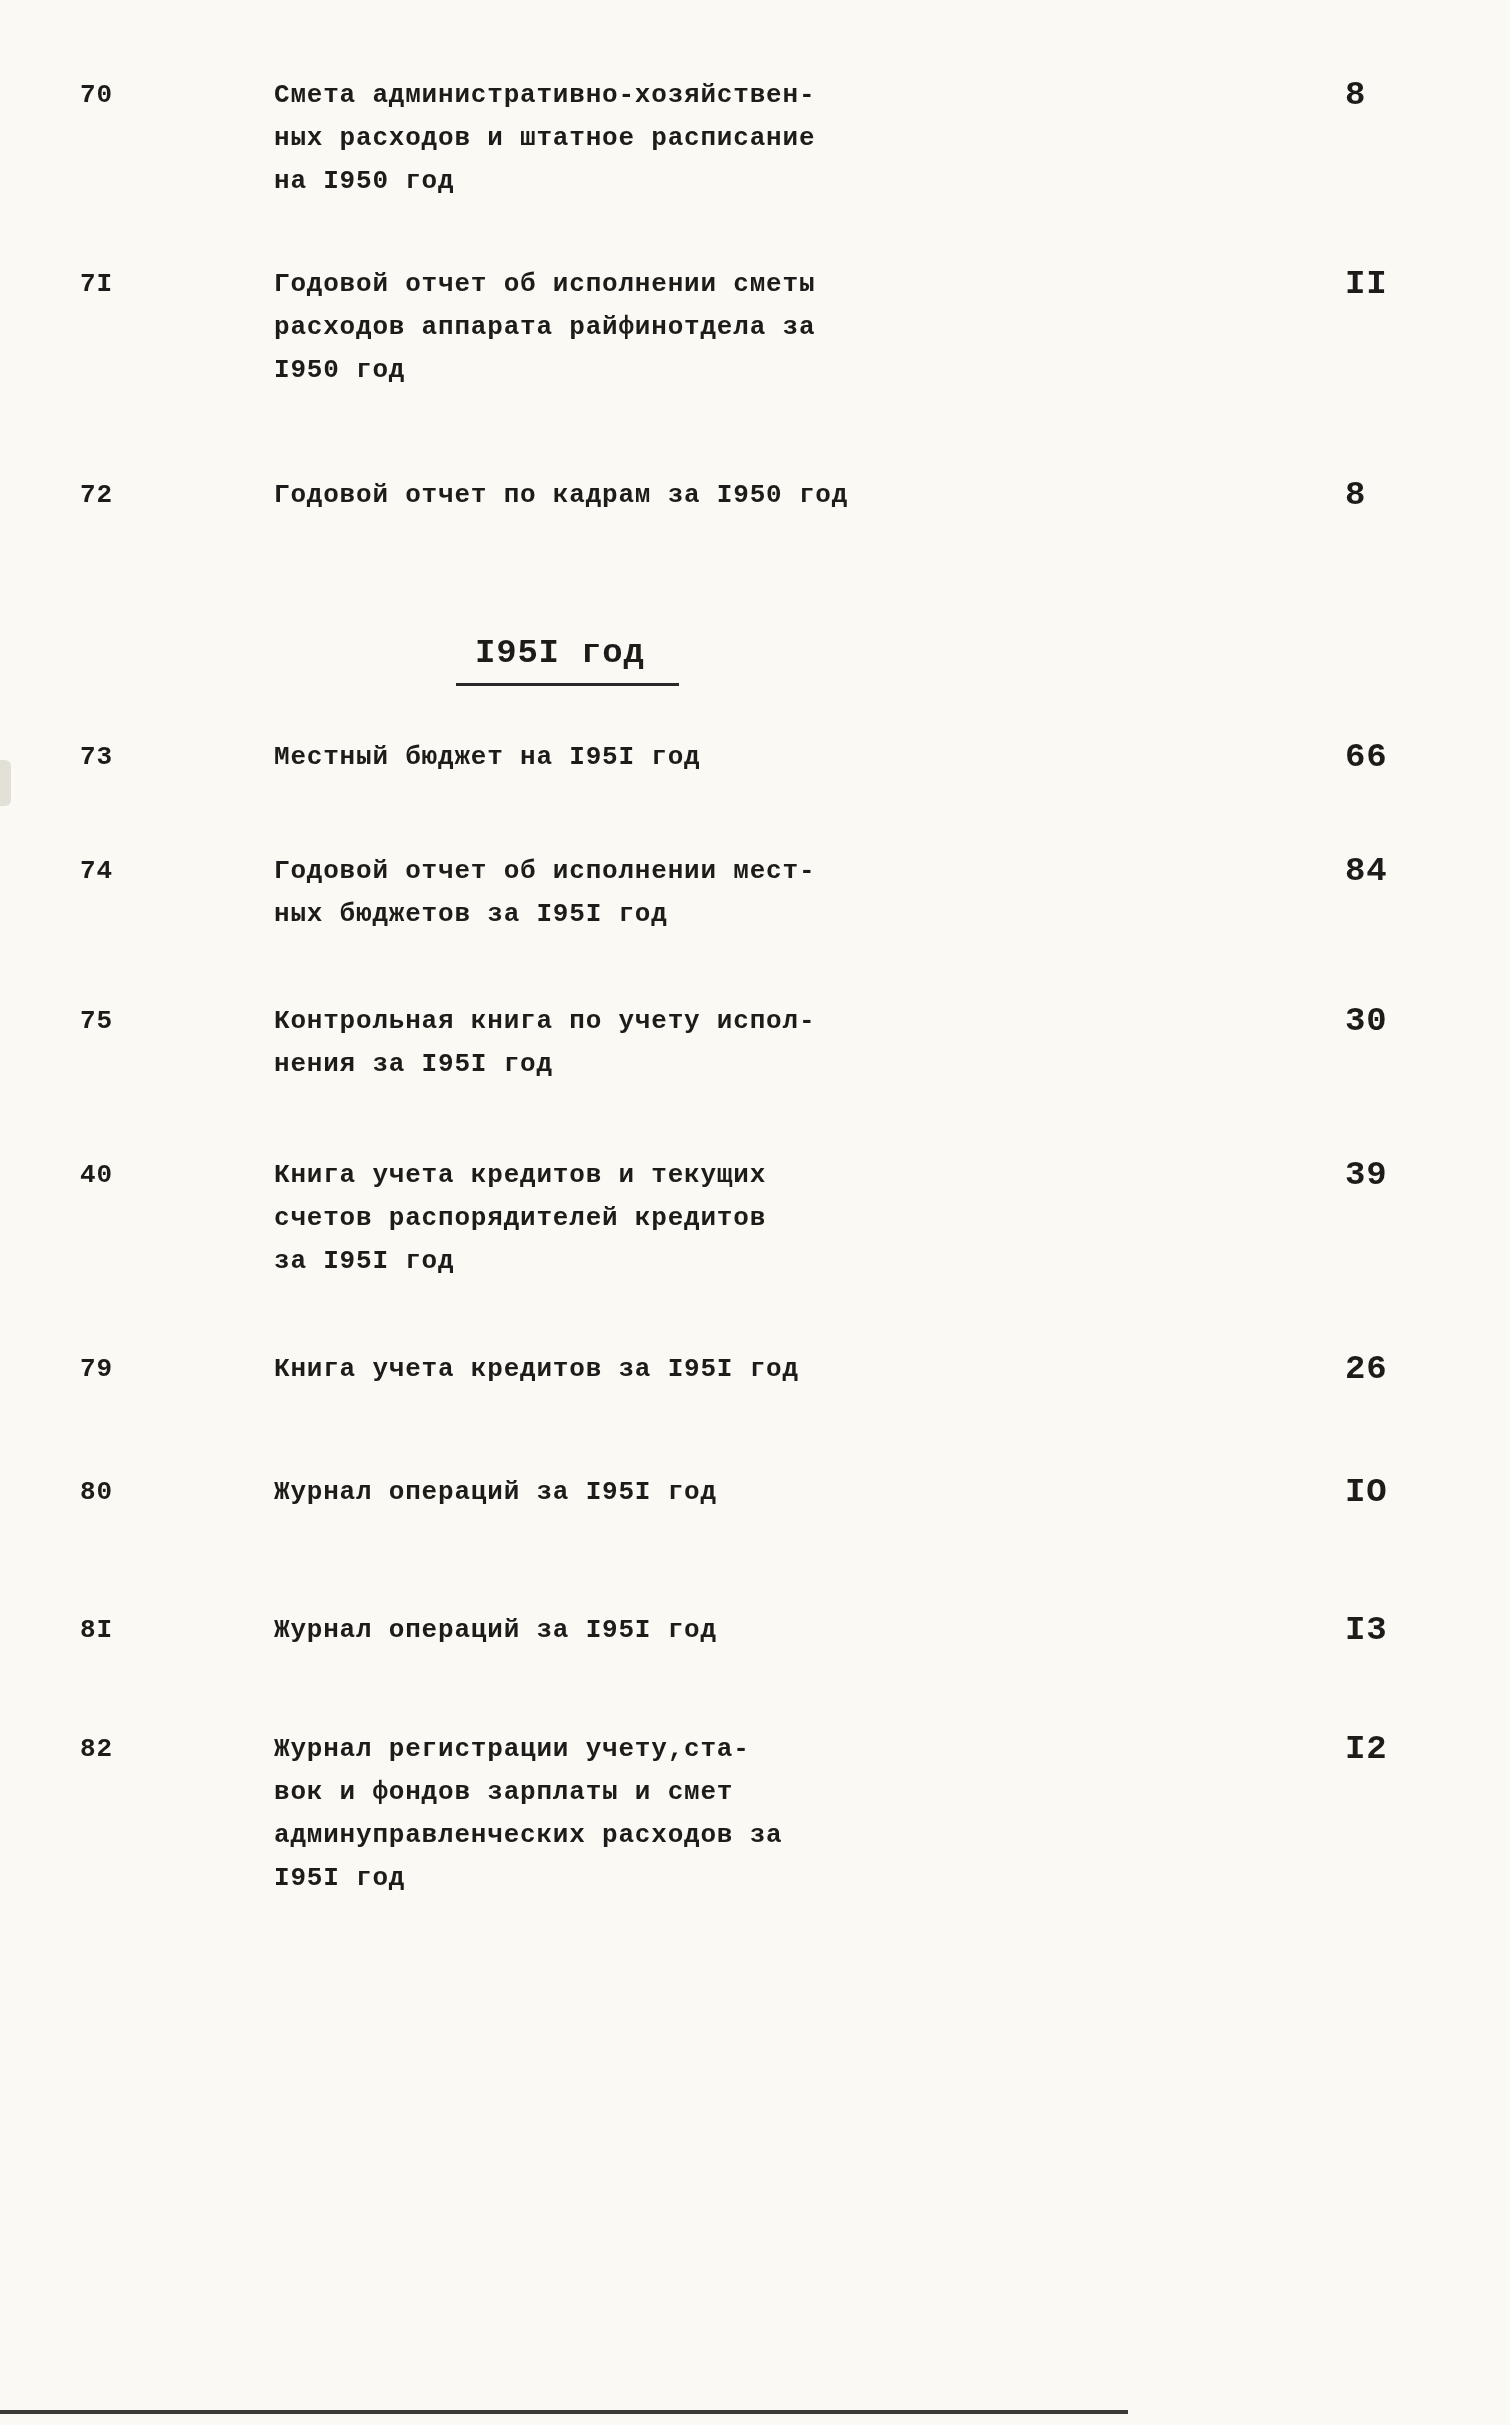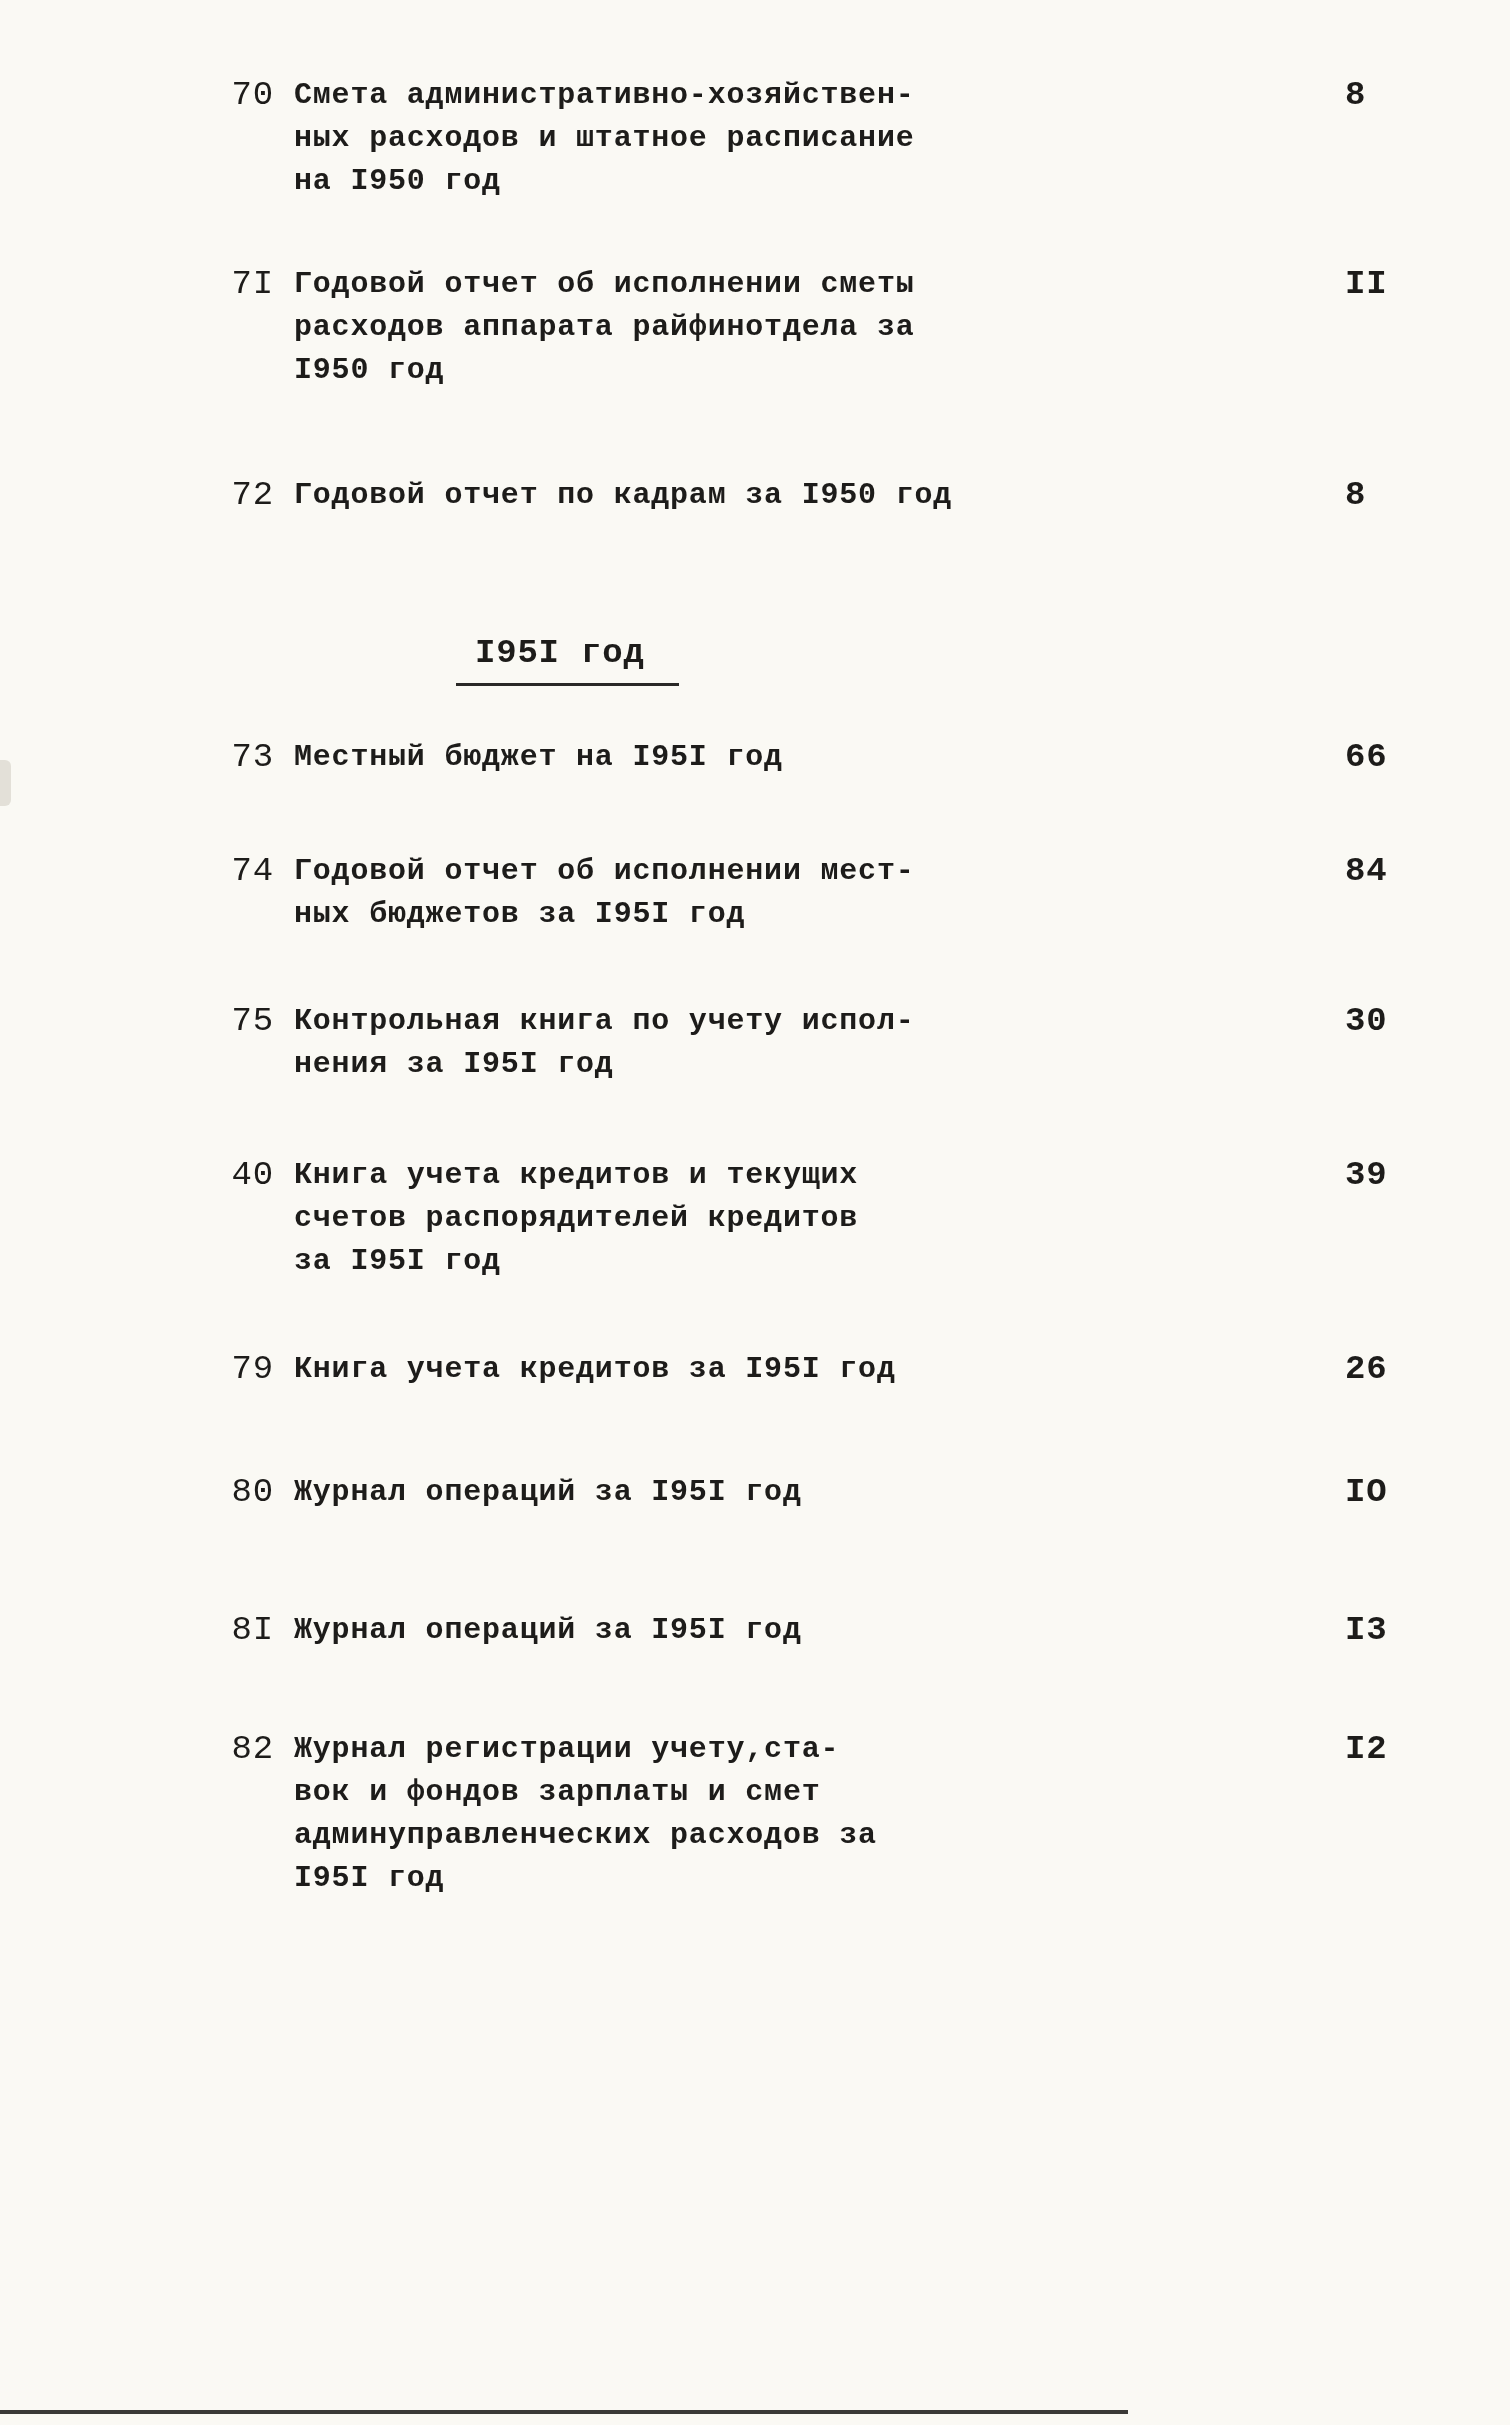--- a/index.html
+++ b/index.html
@@ -21,33 +21,31 @@
     height: 100%;
     padding: 74px 30px 0 80px;
     box-sizing: border-box;
   }
   .entry-row {
     display: grid;
     grid-template-columns: 194px 1071px 1fr;
     align-items: start;
   }
   .entry-num {
-    font-size: 34px;
+    font-size: 26px;
     line-height: 43px;
-    font-weight: normal;
+    font-weight: bold;
     letter-spacing: 0.8px;
-    text-align: right;
   }
   .entry-desc {
-    font-size: 30px;
+    font-size: 26px;
     line-height: 43px;
     font-weight: bold;
     letter-spacing: 0.8px;
     white-space: pre-line;
-    margin-left: 20px;
   }
   .entry-pages {
     font-size: 34px;
     line-height: 43px;
     font-weight: bold;
     letter-spacing: 0.8px;
   }
   .year-header {
     margin-left: 376px;
     font-size: 34px;

